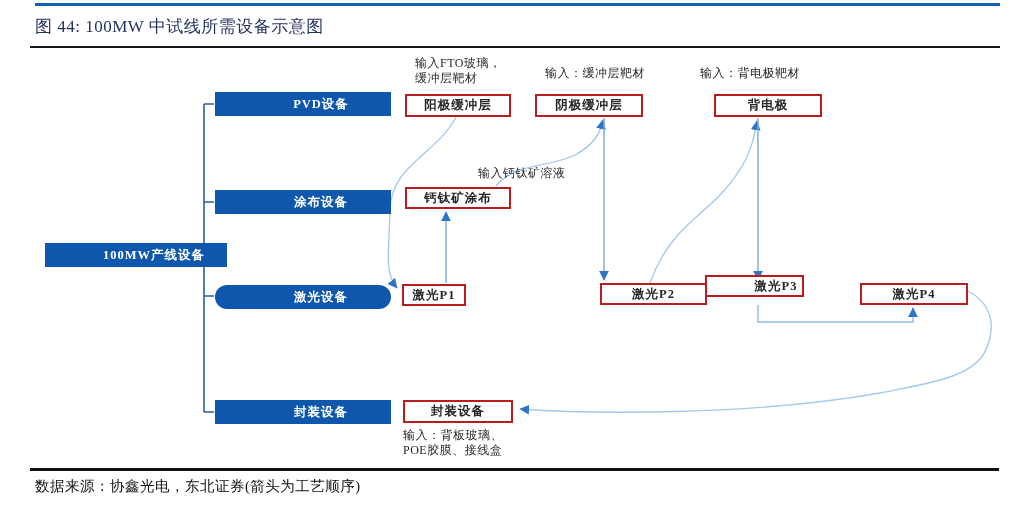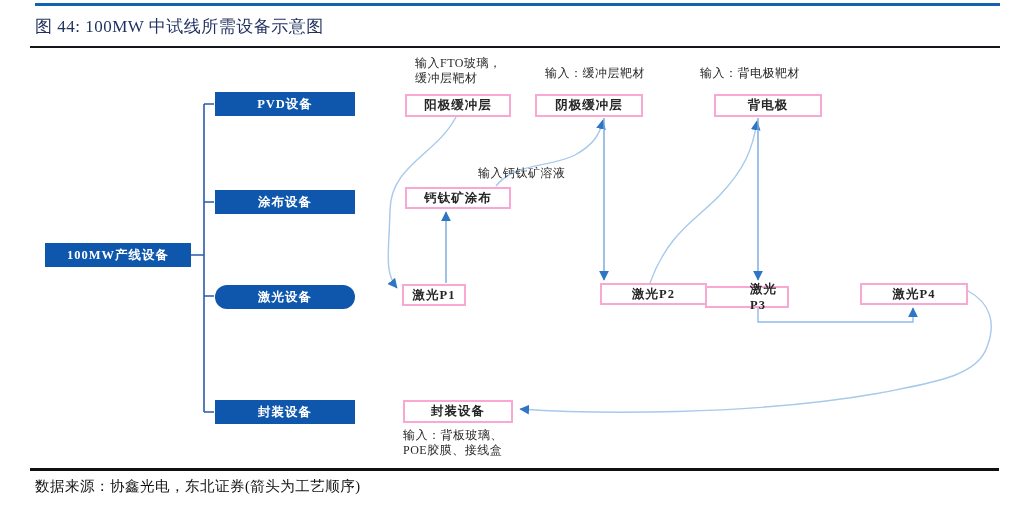--- a/index.html
+++ b/index.html
@@ -14,24 +14,24 @@
   }
   .title-rule{position:absolute;left:30px;top:46px;width:970px;height:2px;background:#15171c;}
   .bottom-rule{position:absolute;left:30px;top:468px;width:969px;height:3px;background:#101010;}
   .source-line{
     position:absolute;left:35px;top:477px;width:940px;
     font-size:14.5px;color:#101010;letter-spacing:.5px;font-family:Liberation Serif, serif;
   }
   .cat-box{
     position:absolute;background:#0E57AC;color:#ffffff;
     display:flex;align-items:center;justify-content:center;
-    font-size:12.5px;font-weight:bold;letter-spacing:1px;z-index:3;
+    font-size:12.5px;font-weight:bold;letter-spacing:1px;z-index:3;padding-left:36px;
   }
   .proc-box{
-    position:absolute;background:#ffffff;border:2px solid #f9a8d4;box-sizing:border-box;
+    position:absolute;background:#ffffff;border:2px solid #b91c1c;box-sizing:border-box;
     display:flex;align-items:center;justify-content:center;
     font-size:12.5px;font-weight:600;color:#262626;letter-spacing:1px;z-index:3;
   }
   .note{
     position:absolute;font-size:12px;color:#262626;line-height:15px;
     white-space:pre-line;letter-spacing:.5px;z-index:2;
   }
   svg.connectors{position:absolute;left:0;top:0;z-index:1;pointer-events:none;}
 </style>
 </head>
@@ -99,21 +99,21 @@
   <div class="proc-box" style="left:405px;top:187px;width:106px;height:22px;">
     <span>钙钛矿涂布</span>
   </div>
 
   <div class="proc-box" style="left:402px;top:284px;width:64px;height:22px;">
     <span>激光P1</span>
   </div>
   <div class="proc-box" style="left:552px;top:283px;width:107px;height:22px;margin-left:48px;">
     <span>激光P2</span>
   </div>
-  <div class="proc-box" style="left:705px;top:286px;width:84px;height:22px;padding-left:43px;">
+  <div class="proc-box" style="left:705px;top:275px;width:99px;height:22px;padding-left:43px;">
     <span>激光P3</span>
   </div>
   <div class="proc-box" style="left:860px;top:283px;width:108px;height:22px;">
     <span>激光P4</span>
   </div>
 
   <div class="proc-box" style="left:403px;top:400px;width:110px;height:23px;">
     <span>封装设备</span>
   </div>
 

